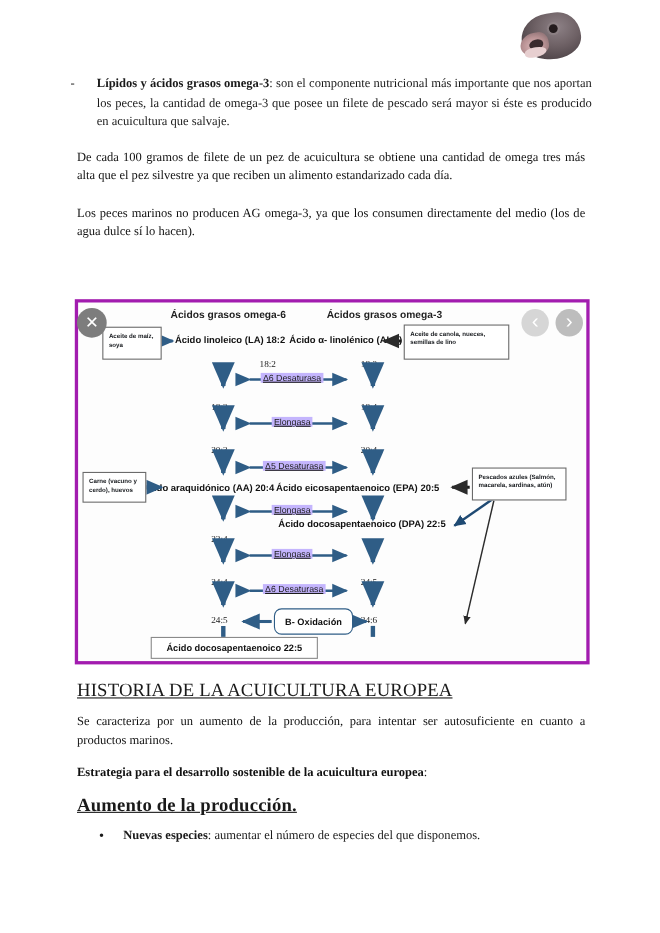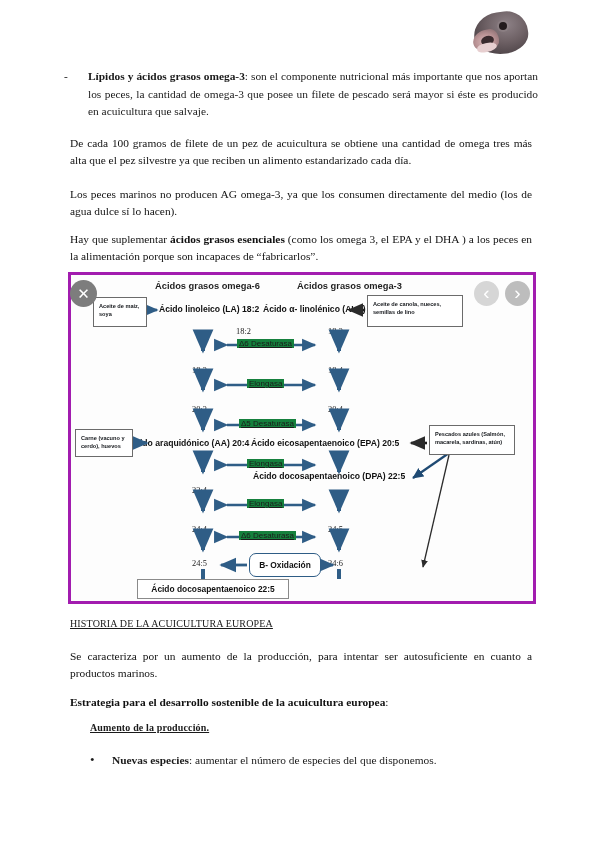--- a/index.html
+++ b/index.html
@@ -112,21 +112,21 @@
   .bullet-dot {
     position: absolute;
     left: -22px;
     top: -1px;
     font-size: 13px;
     line-height: 17.4px;
   }
 
   .heading-u {
     position: absolute;
-    font-size: 10px;
+    font-size: 17px;
     letter-spacing: .15px;
     text-decoration: underline;
   }
 
   
   .diagram {
     position: absolute;
     left: 68px;
     top: 272px;
     width: 462px;
@@ -156,21 +156,21 @@
     color: #1b1b1b;
     white-space: nowrap;
     font-family: "Liberation Serif", serif;
   }
   .dg-enz {
     position: absolute;
     font-size: 8px;
     color: #1b1b1b;
     white-space: nowrap;
     text-decoration: underline;
-    background: #15803d;
+    background: #c4b5fd;
     padding: 0 2px;
     z-index: 3;
   }
   .srcbox {
     position: absolute;
     border: 1px solid #6b6b6b;
     background: #ffffff;
     font-size: 5.6px;
     font-weight: bold;
     color: #15181c;
@@ -257,23 +257,20 @@
   </div>
 
   <div class="dash-item" style="top:68px;">
     <span class="dash-marker">-</span><b>Lípidos y ácidos grasos omega-3</b><span>: son el componente nutricional más importante que nos aportan los peces, la cantidad de omega-3 que posee un filete de pescado será mayor si éste es producido en acuicultura que salvaje.</span>
   </div>
 
   <div class="p" style="left:70px; top:135px; width:462px;">De cada 100 gramos de filete de un pez de acuicultura se obtiene una cantidad de omega tres más alta que el pez silvestre ya que reciben un alimento estandarizado cada día.</div>
 
   <div class="p" style="left:70px; top:186px; width:462px;">Los peces marinos no producen AG omega-3, ya que los consumen directamente del medio (los de agua dulce sí lo hacen).</div>
 
-  <div class="p" style="left:70px; top:231px; width:462px;">
-    <span>Hay que suplementar </span><b>ácidos grasos esenciales</b><span> (como los omega 3, el EPA y el DHA ) a los peces en la alimentación porque son incapaces de “fabricarlos”.</span>
-  </div>
 
   <div class="diagram">
 
     <svg class="dg-svg" viewBox="0 0 462 326" preserveAspectRatio="none">
       <defs>
         <marker id="ah" markerWidth="7" markerHeight="7" refX="5.4" refY="3" orient="auto">
           <path d="M0,0.4 L6,3 L0,5.6 z" fill="#2f5d86"></path>
         </marker>
         <marker id="ahs" markerWidth="6" markerHeight="6" refX="4.6" refY="2.6" orient="auto">
           <path d="M0,0.3 L5,2.6 L0,4.9 z" fill="#1f4a73"></path>
@@ -371,19 +368,19 @@
   </div>
 
   <div class="heading-u" style="left:70px; top:618px;">HISTORIA DE LA ACUICULTURA EUROPEA</div>
 
   <div class="p" style="left:70px; top:648px; width:462px;">Se caracteriza por un aumento de la producción, para intentar ser autosuficiente en cuanto a productos marinos.</div>
 
   <div class="p" style="left:70px; top:694px; width:462px;">
     <b>Estrategia para el desarrollo sostenible de la acuicultura europea</b><span>:</span>
   </div>
 
-  <div class="heading-u" style="left:70px; top:722px; font-weight:bold;margin-left:20px;">Aumento de la producción.</div>
+  <div class="heading-u" style="left:70px; top:722px; font-weight:bold;">Aumento de la producción.</div>
 
   <div class="bullet-item" style="top:752px;">
     <span class="bullet-dot">•</span><b>Nuevas especies</b><span>: aumentar el número de especies del que disponemos.</span>
   </div>
 
 </div>
 
 </body></html>

